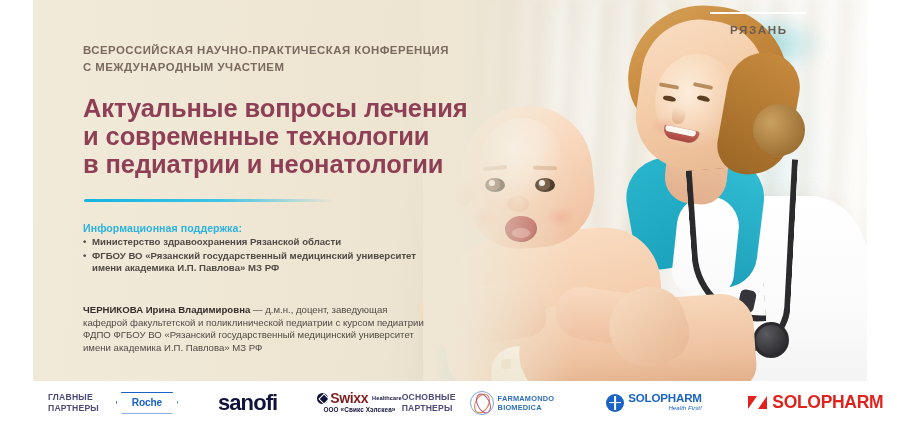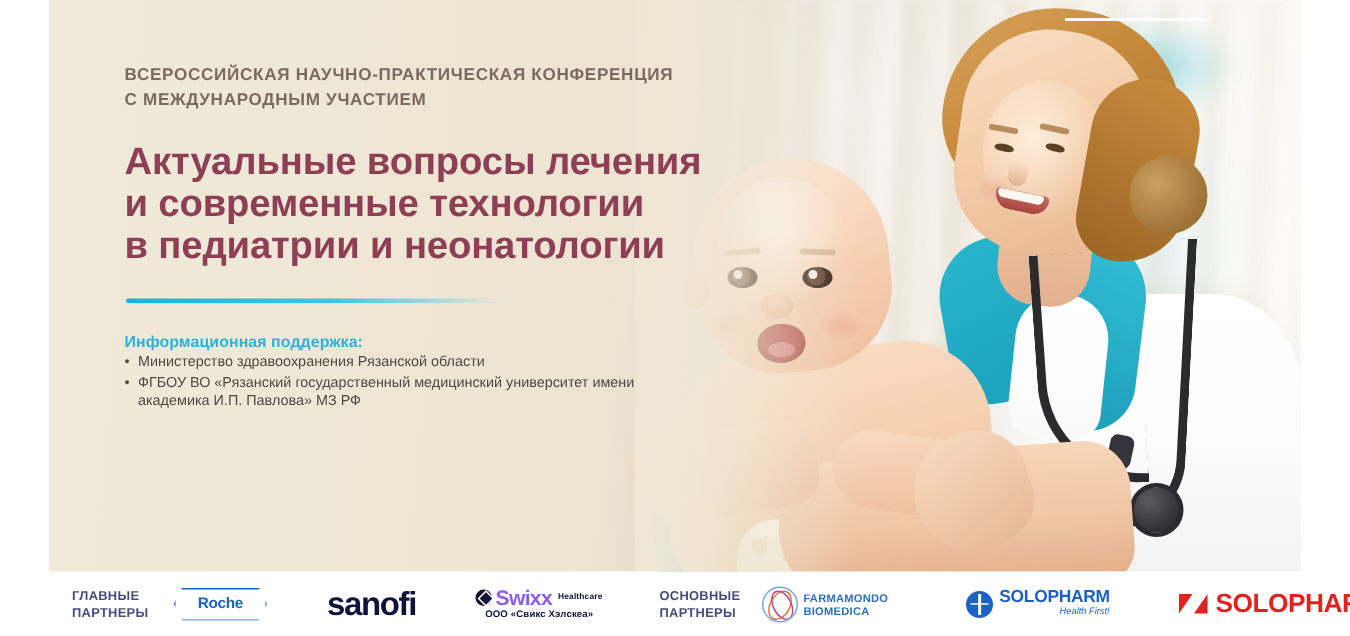--- a/index.html
+++ b/index.html
@@ -443,20 +443,21 @@
     padding: 0;
     list-style: none;
   }
   .support-list li {
     position: relative;
     padding-left: 9px;
     font-size: 9.6px;
     line-height: 12.6px;
     color: #4f4a46;
     margin-bottom: 1px;
+    font-weight: bold;
   }
   .support-list li::before {
     content: "\2022";
     position: absolute;
     left: 0;
     top: 0;
     color: #4f4a46;
   }
 
   .chair-body {
@@ -597,31 +598,31 @@
   }
   .swixx-mark::after {
     content: "";
     position: absolute;
     left: 2.5px; top: 2.5px;
     width: 6px; height: 6px;
     border: 1.3px solid #fff;
     transform: rotate(45deg);
   }
   .swixx-name {
-    font-size: 14px; font-weight: bold; color: #8b5cf6; letter-spacing: -.4px;
+    font-size: 14px; font-weight: bold; color: #7f1d1d; letter-spacing: -.4px;
   }
   .swixx-sub {
     font-size: 5.6px; font-weight: bold; color: #10123a; margin-left: 2px; letter-spacing: .1px;
   }
   .swixx-legal {
     font-size: 6.4px; font-weight: bold; color: #10123a;
     margin-top: 2px; text-align: center; letter-spacing: .1px;
   }
 
-  .part-label2 { margin-left: 38px; }
+  .part-label2 { }
 
   
   .farma { display: flex; align-items: center; gap: 4px; margin-left: 14px; }
   .farma-mark {
     width: 22px; height: 22px; border-radius: 50%;
     border: 1.4px solid #7aa7d8;
     position: relative; overflow: hidden;
     background: #ffffff;
   }
   .farma-mark::before {
@@ -761,24 +762,26 @@
 и современные технологии
 в педиатрии и неонатологии</div>
     <div class="divider"></div>
 
     <div class="sec-head support">Информационная поддержка:</div>
     <ul class="support-list">
       <li>Министерство здравоохранения Рязанской области</li>
       <li>ФГБОУ ВО «Рязанский государственный медицинский университет имени академика И.П. Павлова» МЗ РФ</li>
     </ul>
 
+    <div class="chair-body"><b>ЧЕРНИКОВА Ирина Владимировна</b><span> — д.м.н., доцент, заведующая кафедрой факультетской и поликлинической педиатрии с курсом педиатрии ФДПО ФГБОУ ВО «Рязанский государственный медицинский университет имени академика И.П. Павлова» МЗ РФ</span></div>
   </div>
 
   <div class="date-block">
     <div class="date-rule2"></div>
+    <div class="date-city">РЯЗАНЬ</div>
   </div>
 
   <div class="footer">
 
     <div class="part-label" style="white-space: pre-line;">ГЛАВНЫЕ
 ПАРТНЕРЫ</div>
 
     <div class="logo-slot">
       <div class="roche">
         <div class="roche-hex-in"></div>

